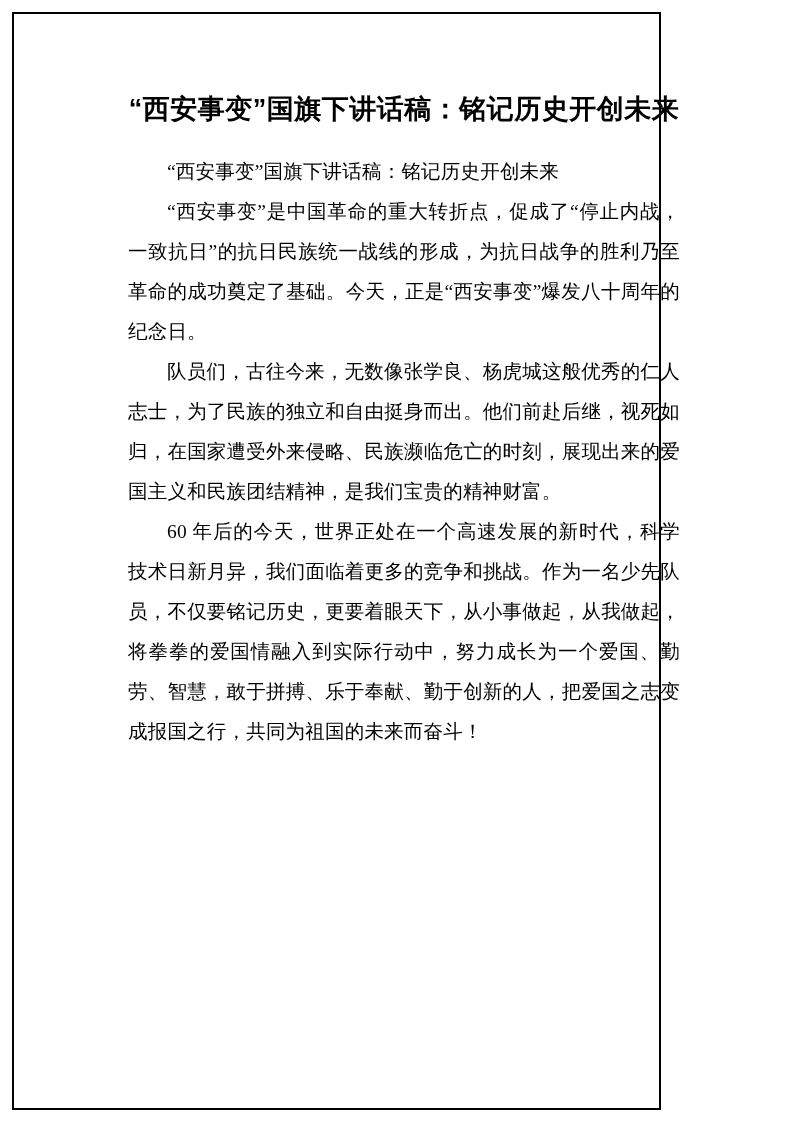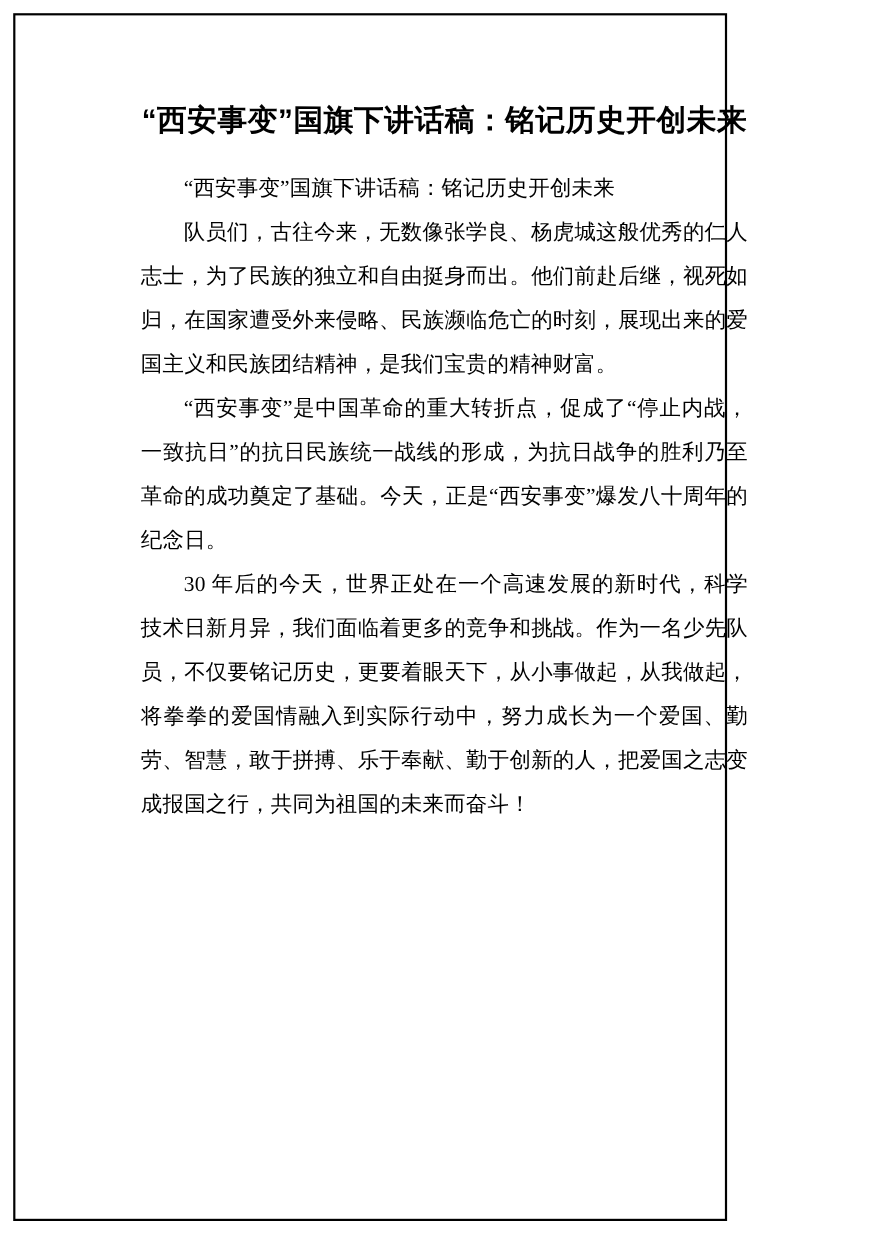--- a/index.html
+++ b/index.html
@@ -60,17 +60,17 @@
   }
 </style>
 </head>
 <body>
 
 <div class="page">
   <div class="page-border"></div>
   <div class="content">
     <h1 class="doc-title">“西安事变”国旗下讲话稿：铭记历史开创未来</h1>
     <p class="para">“西安事变”国旗下讲话稿：铭记历史开创未来</p>
+    <p class="para">“西安事变”是中国革命的重大转折点，促成了“停止内战，一致抗日”的抗日民族统一战线的形成，为抗日战争的胜利乃至革命的成功奠定了基础。今天，正是“西安事变”爆发八十周年的纪念日。</p>
     <p class="para">队员们，古往今来，无数像张学良、杨虎城这般优秀的仁人志士，为了民族的独立和自由挺身而出。他们前赴后继，视死如归，在国家遭受外来侵略、民族濒临危亡的时刻，展现出来的爱国主义和民族团结精神，是我们宝贵的精神财富。</p>
-    <p class="para">“西安事变”是中国革命的重大转折点，促成了“停止内战，一致抗日”的抗日民族统一战线的形成，为抗日战争的胜利乃至革命的成功奠定了基础。今天，正是“西安事变”爆发八十周年的纪念日。</p>
-    <p class="para">30 年后的今天，世界正处在一个高速发展的新时代，科学技术日新月异，我们面临着更多的竞争和挑战。作为一名少先队员，不仅要铭记历史，更要着眼天下，从小事做起，从我做起，将拳拳的爱国情融入到实际行动中，努力成长为一个爱国、勤劳、智慧，敢于拼搏、乐于奉献、勤于创新的人，把爱国之志变成报国之行，共同为祖国的未来而奋斗！</p>
+    <p class="para">60 年后的今天，世界正处在一个高速发展的新时代，科学技术日新月异，我们面临着更多的竞争和挑战。作为一名少先队员，不仅要铭记历史，更要着眼天下，从小事做起，从我做起，将拳拳的爱国情融入到实际行动中，努力成长为一个爱国、勤劳、智慧，敢于拼搏、乐于奉献、勤于创新的人，把爱国之志变成报国之行，共同为祖国的未来而奋斗！</p>
   </div>
 </div>
 
 </body></html>

